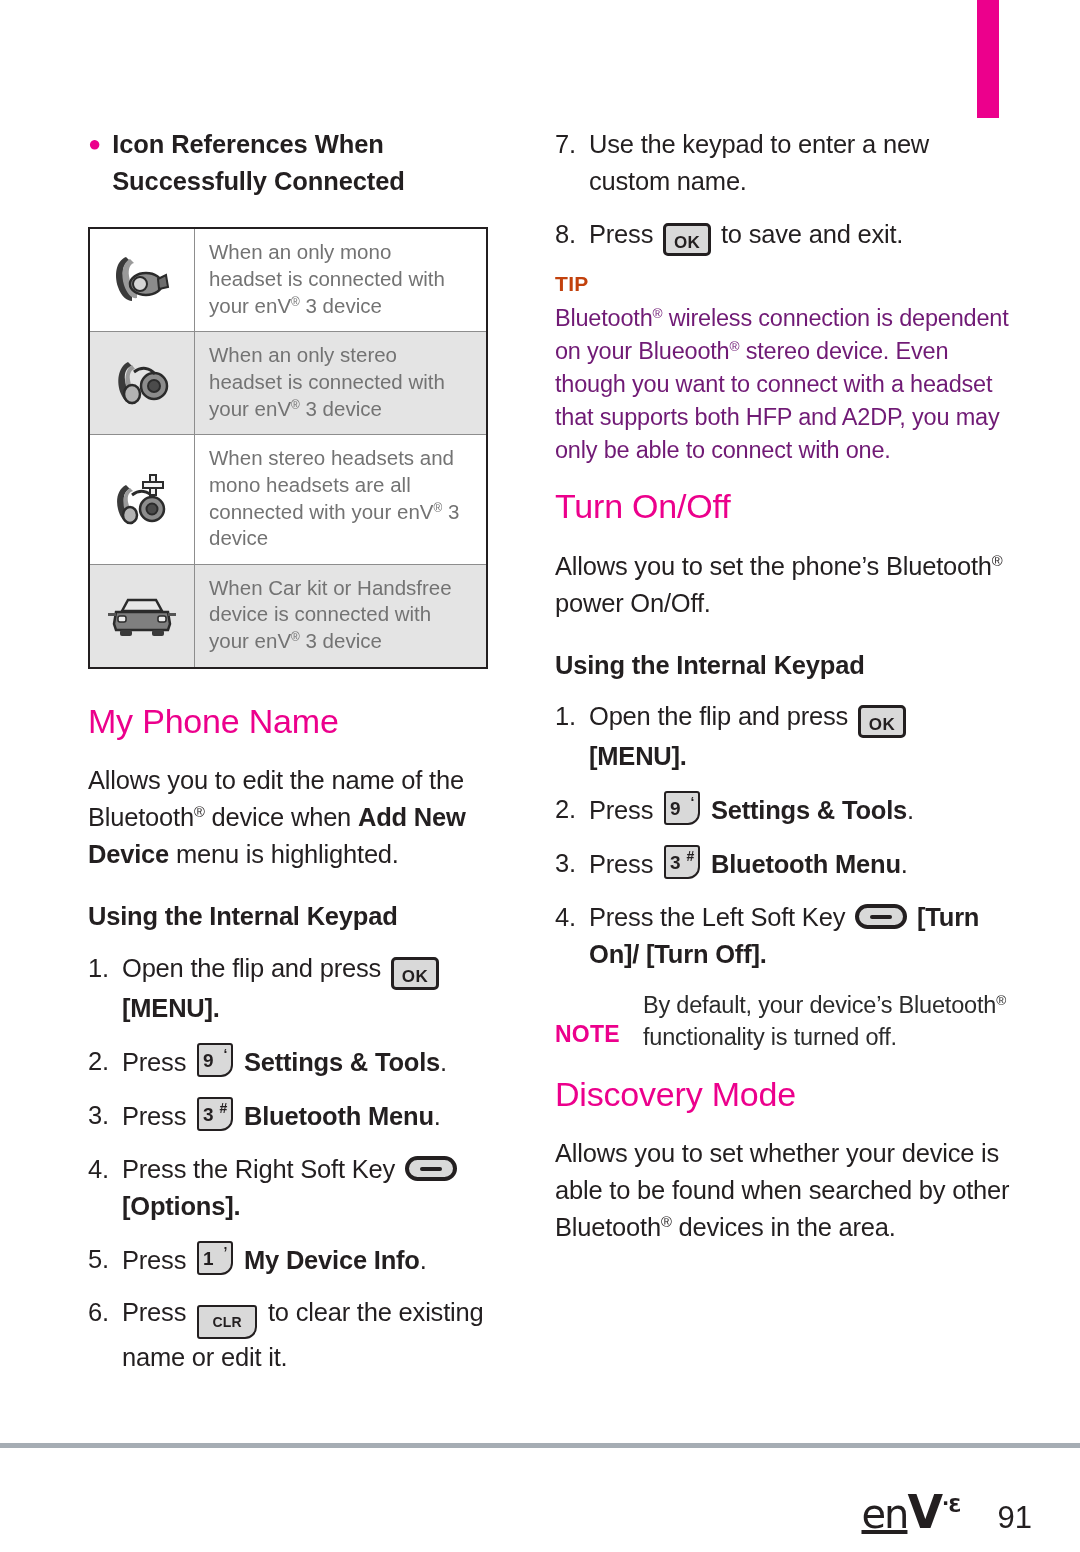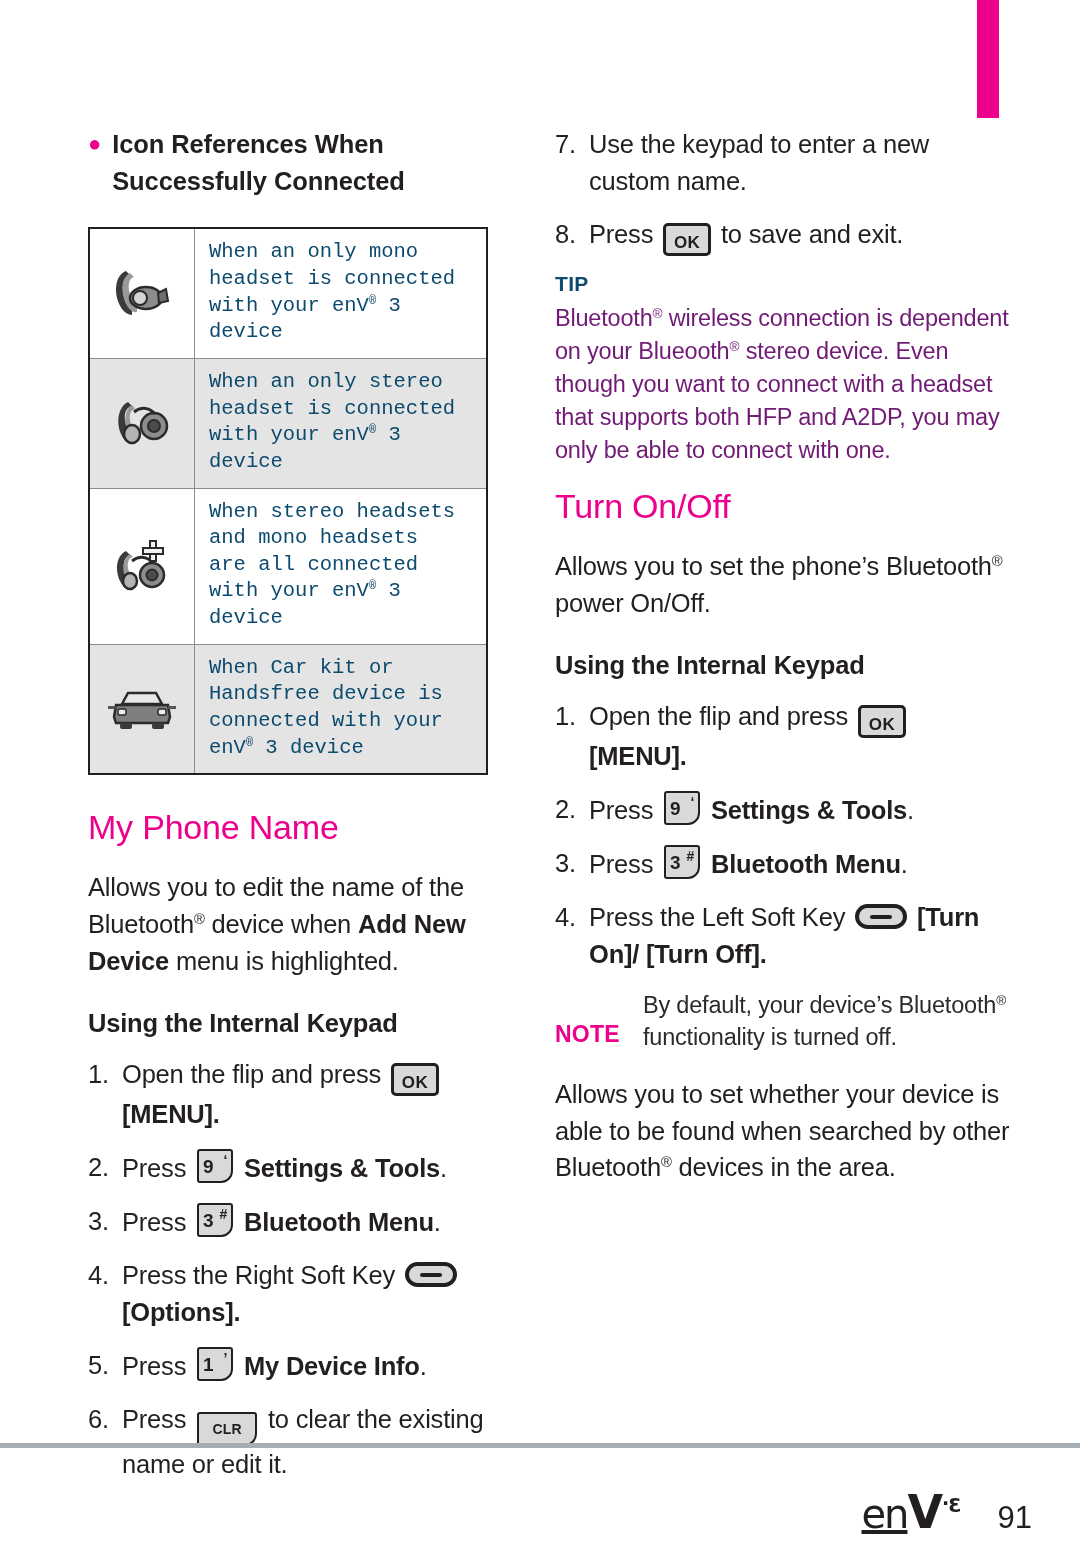--- a/index.html
+++ b/index.html
@@ -77,22 +77,21 @@
   .icon-table tr.shaded td { background: #e4e4e4; }
   .cell-icon {
     width: 104px;
     text-align: center;
     padding: 10px 0;
   }
   .cell-desc {
     padding: 10px 24px 12px 14px;
     font-size: 20.5px;
     line-height: 1.30;
-    color: #0c4a6e;
-    font-family: Liberation Mono, monospace;
+    color: #737373;
   }
   .reg { font-size: 0.58em; vertical-align: 0.62em; }
 
   .ico-svg { display: block; margin: 0 auto; }
 
   
   h2.pink {
     color: #ec008c;
     font-size: 34px;
     font-weight: normal;
@@ -216,21 +215,21 @@
     left: 11px;
     top: 7px;
     width: 22px;
     height: 4px;
     background: #231f20;
     border-radius: 2px;
   }
 
   
   .tip-label {
-    color: #0c4a6e;
+    color: #c2410c;
     font-size: 21px;
     font-weight: bold;
     letter-spacing: 0.3px;
     margin: 6px 0 6px 0;
   }
   .tip-text {
     font-size: 23.5px;
     line-height: 1.4;
     margin: 0 0 22px 0;
     color: #701a75;
@@ -463,20 +462,21 @@
           <span class="step-num">4.</span>
           <span class="step-body"><span>Press the Left Soft Key </span><span class="key-soft"></span> <b>[Turn On]/ [Turn Off].</b></span>
         </li>
       </ol>
 
       <div class="note-block">
         <span class="note-label">NOTE</span>
         <span class="note-text"><span>By default, your device’s Bluetooth</span><span class="reg">®</span><span> functionality is turned off.</span></span>
       </div>
 
+      <h2 class="pink">Discovery Mode</h2>
 
       <p class="body"><span>Allows you to set whether your device is able to be found when searched by other Bluetooth</span><span class="reg">®</span><span> devices in the area.</span></p>
 
     </div>
   </div>
 
   <div class="footer-rule"></div>
 
   <div class="footer">
     <div class="logo"><span class="en">en</span><span class="v">V</span><span class="dot">·</span><span class="sup">3</span></div>

